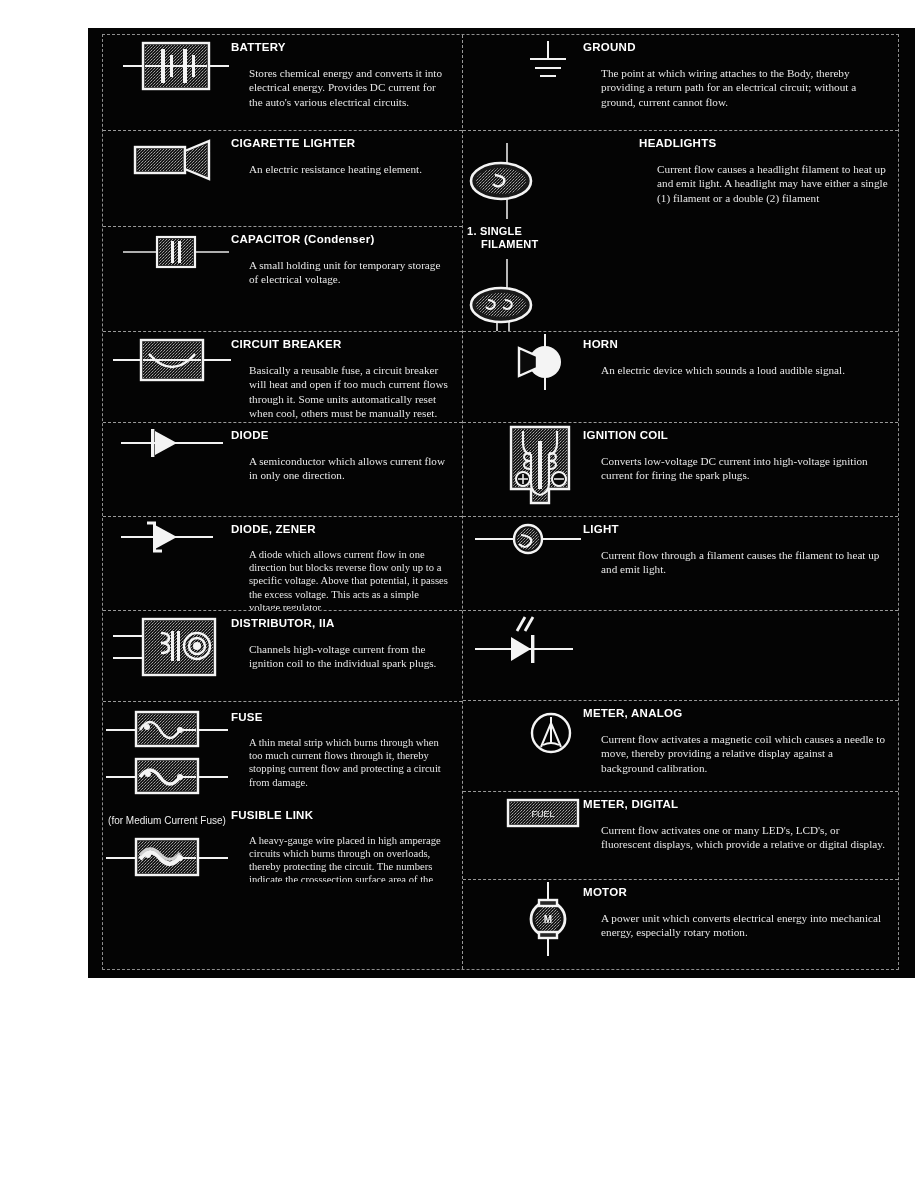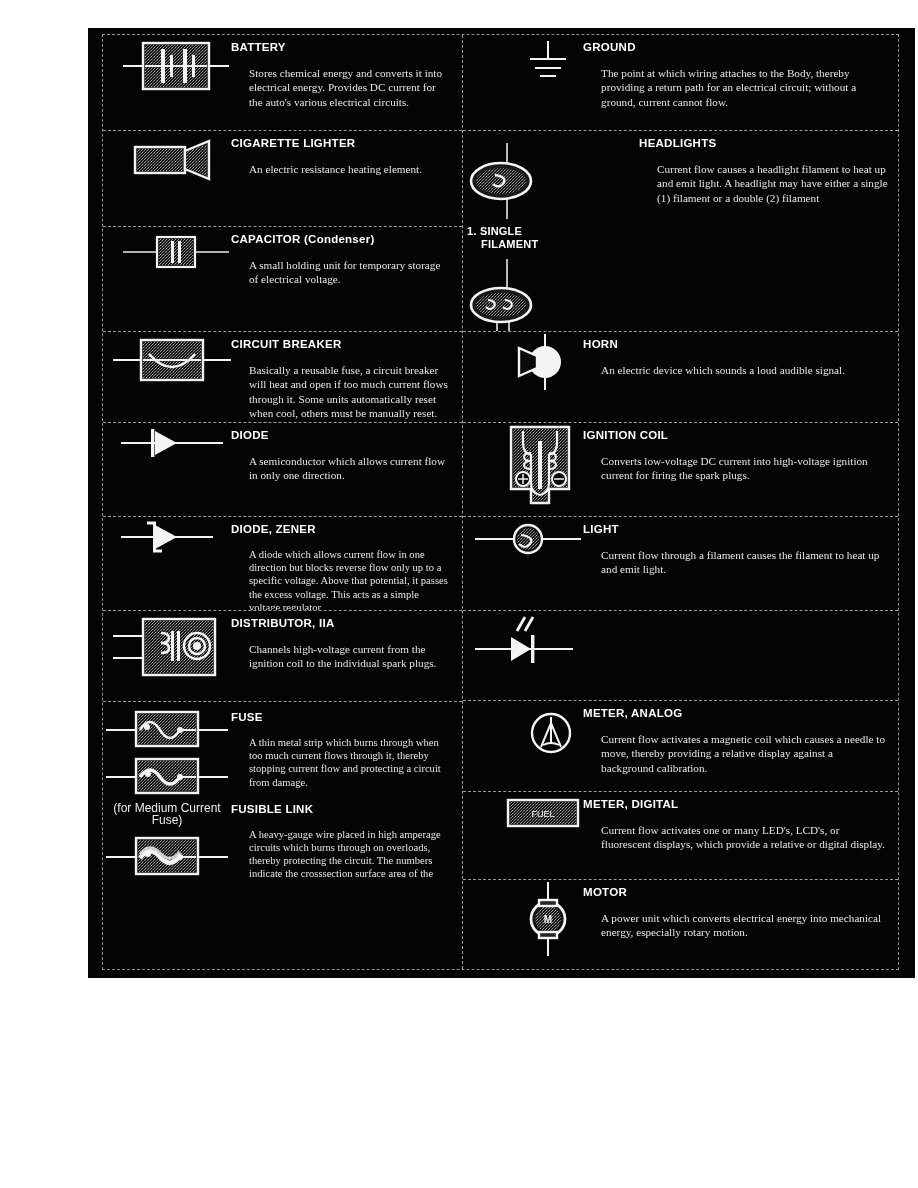--- a/index.html
+++ b/index.html
@@ -86,24 +86,24 @@
     color: #e6e6e6;
     font-size: 11.2px;
     line-height: 14.3px;
     margin: 12px 0 0 18px;
     font-family: Liberation Serif, serif;
   }
   .sym-desc.tight { font-size: 10.6px; line-height: 13.2px; }
 
   .sub-caption {
     color: #ececec;
-    font-size: 12px;
+    font-size: 10px;
     line-height: 12px;
     text-align: center;
-    margin-top: 2px;
+    margin-top: 15px;
     max-width: 140px;
   }
 
   .inline-label {
     color: #ffffff;
     font-weight: bold;
     font-size: 11px;
     line-height: 13px;
     letter-spacing: 0.2px;
   }
@@ -306,21 +306,21 @@
             <path d="M34 22 q10 -12 20 -1 q10 11 20 -1" stroke="#cfcfcf" stroke-width="3" fill="none"></path>
             <line class="wire" x1="74" y1="25" x2="90" y2="25"></line>
             <circle cx="42" cy="22" r="3" class="glyph-fill"></circle>
             <circle cx="74" cy="25" r="3" class="glyph-fill"></circle>
           </svg>
           <div class="sub-caption" style="text-align:left;margin-left:2px;">(for High Current Fuse or Fusible Link)</div>
         </div>
         <div class="txt-cell" style="padding-top:8px;">
           <div class="sym-title">FUSE</div>
           <div class="sym-desc tight">A thin metal strip which burns through when too much current flows through it, thereby stopping current flow and protecting a circuit from damage.</div>
-          <div class="sym-title" style="margin-top:13px;">FUSIBLE LINK</div>
+          <div class="sym-title" style="margin-top:19px;">FUSIBLE LINK</div>
           <div class="sym-desc tight">A heavy-gauge wire placed in high amperage circuits which burns through on overloads, thereby protecting the circuit. The numbers indicate the crosssection surface area of the wires.</div>
         </div>
       </div>
 
     </div>
 
     <div class="table-column col-right">
 
       <div class="symbol-row" style="height:96px;">
         <div class="sym-cell">

